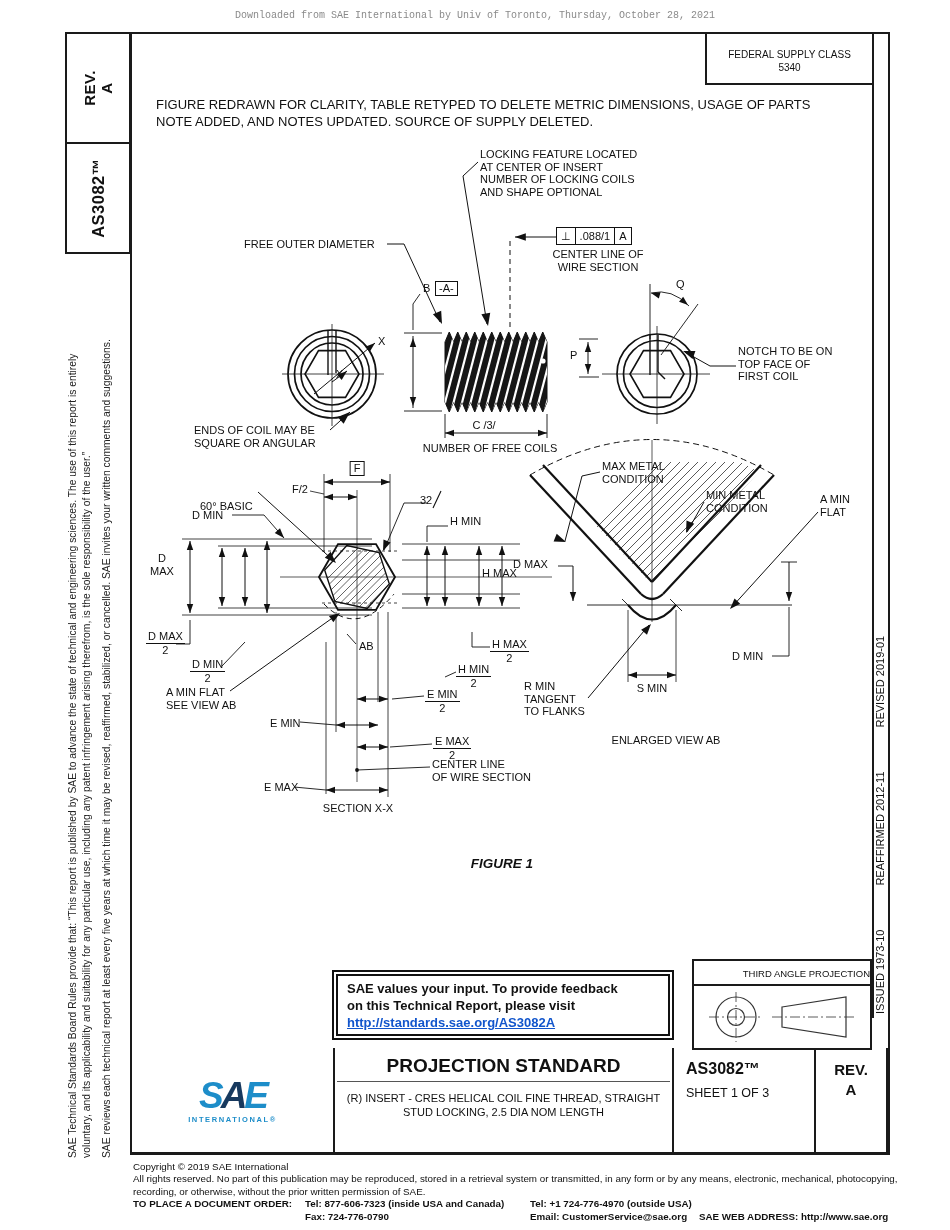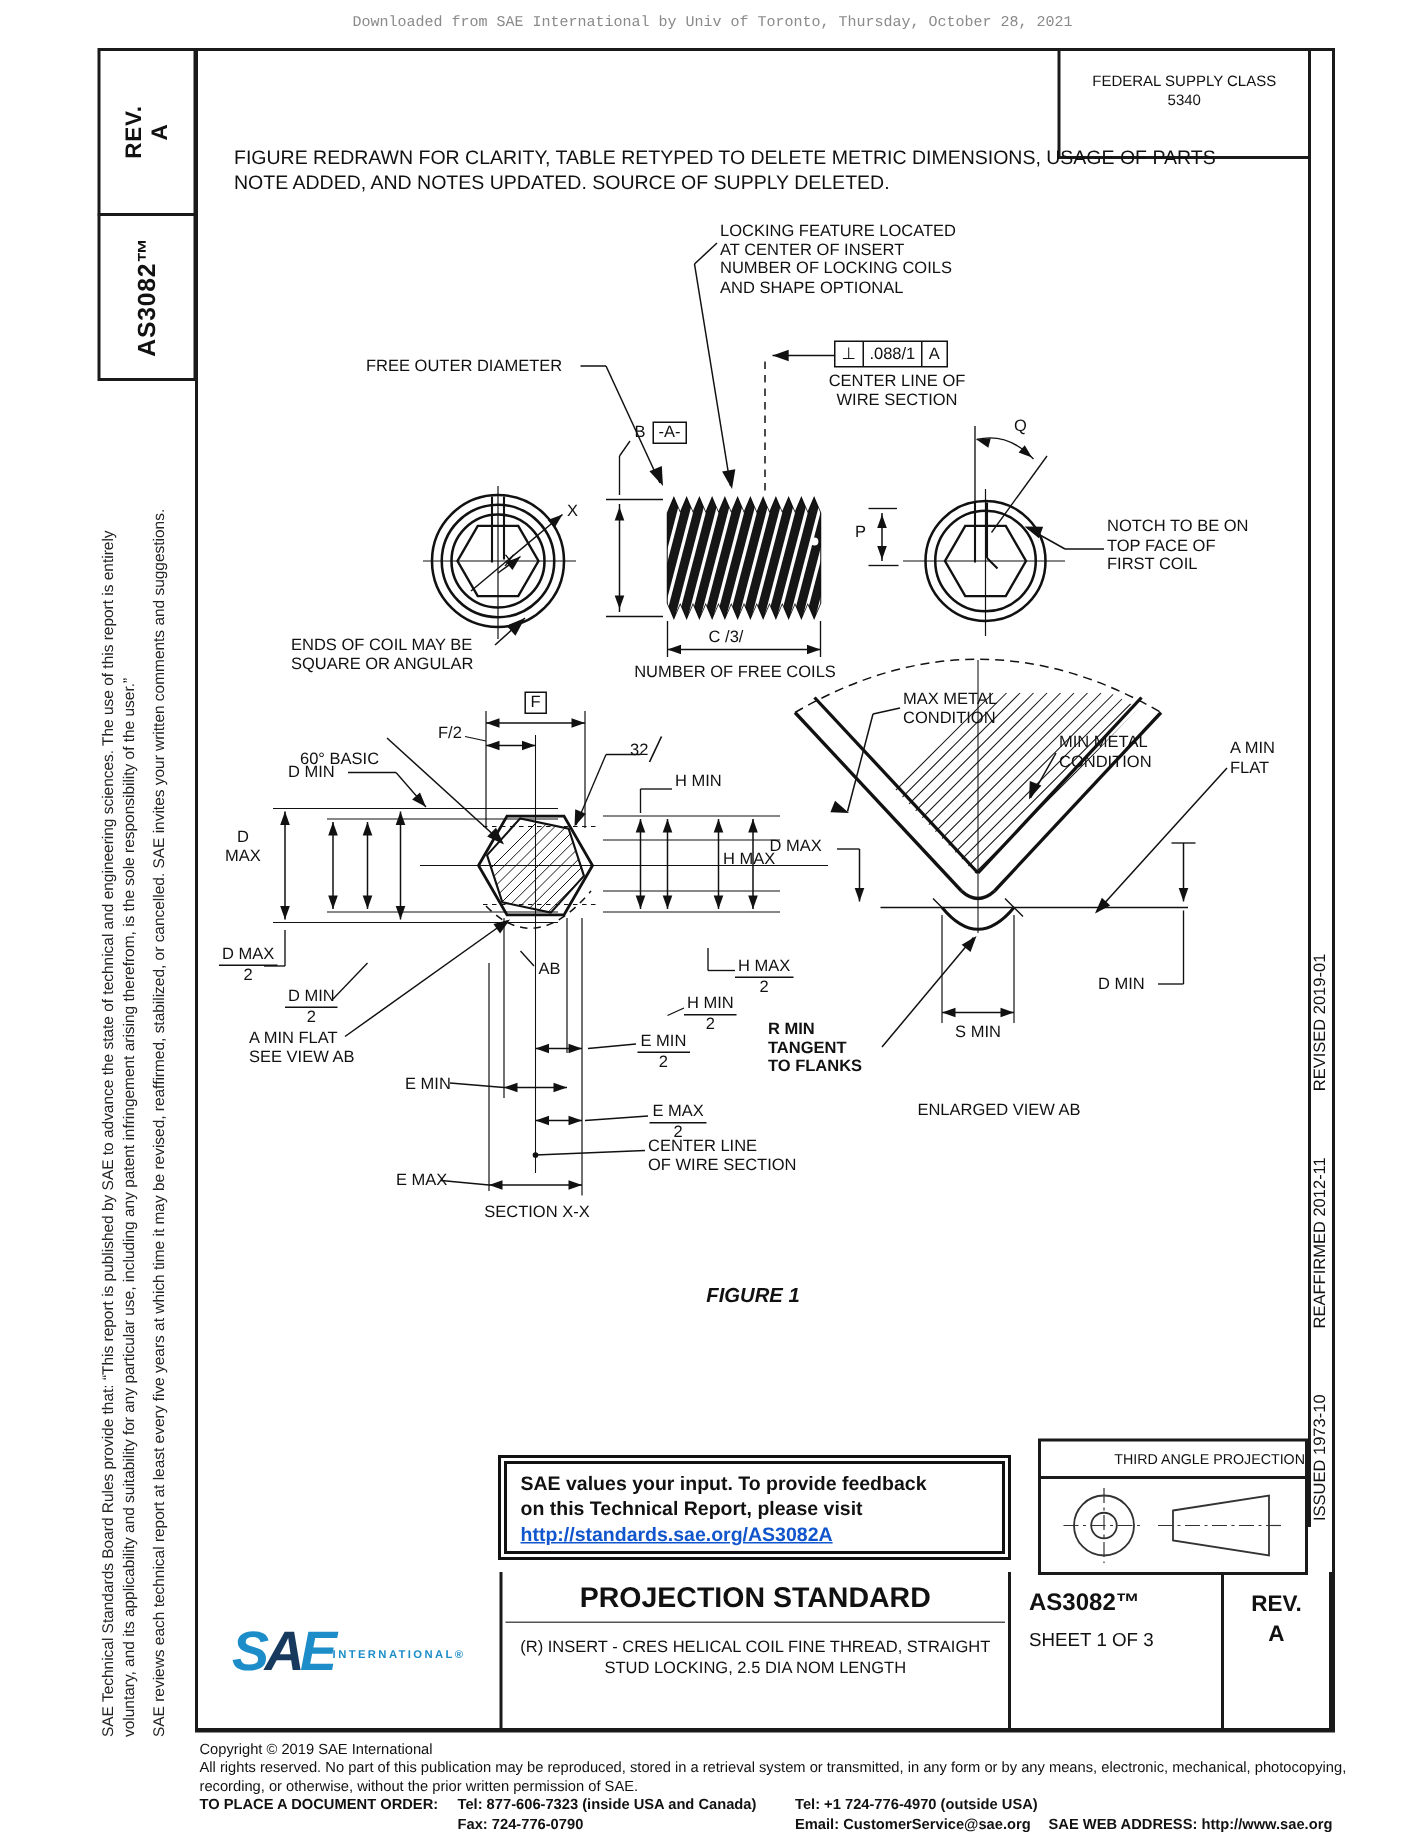--- a/index.html
+++ b/index.html
@@ -13,21 +13,21 @@
   .rotwrap{position:absolute;transform:rotate(-90deg);transform-origin:0 0;
     display:flex;align-items:center;justify-content:center;flex-direction:column;}
   #revbox-text{font-weight:bold;font-size:15px;line-height:17px;letter-spacing:.5px;}
   #numbox-text{font-weight:bold;font-size:16.5px;letter-spacing:.5px;}
   
   .vlegal{position:absolute;transform:rotate(-90deg);transform-origin:0 0;
     font-size:10.3px;line-height:13.5px;color:#222;white-space:nowrap;}
   
   #frame{position:absolute;left:130px;top:32px;width:760px;height:1123px;
     border:2px solid #1a1a1a;border-bottom-width:3px;box-sizing:border-box;background:#fff;}
-  #fsc-box{position:absolute;left:573px;top:0;width:167px;height:72px;
+  #fsc-box{position:absolute;left:573px;top:0;width:167px;height:51px;
     border-left:2px solid #1a1a1a;border-bottom:2px solid #1a1a1a;box-sizing:border-box;
     text-align:center;font-size:10px;line-height:13px;padding-top:14px;}
   #datecol{position:absolute;left:740px;top:0;width:16px;height:984px;border-left:2px solid #1a1a1a;}
   #dates{position:absolute;left:742px;top:980px;width:432px;height:15px;
     transform:rotate(-90deg);transform-origin:0 0;display:flex;gap:44px;
     font-size:11px;white-space:nowrap;}
   #rationale-title{position:absolute;left:0;top:38px;width:740px;text-align:center;font-size:13px;}
   #rationale-text{position:absolute;left:24px;top:62px;width:692px;font-size:13px;line-height:17px;}
   
   #fig{position:absolute;left:0;top:108px;width:740px;height:712px;}
@@ -55,21 +55,21 @@
   #projbox .hdr{height:25px;border-bottom:2px solid #1a1a1a;box-sizing:border-box;
     text-align:right;font-size:9.5px;padding-top:7px;}
   
   #custrow{position:absolute;left:0;top:984px;width:756px;height:30px;
     border-top:2px solid #1a1a1a;border-bottom:2px solid #1a1a1a;box-sizing:border-box;display:flex;}
   #custrow .cell1{width:375px;padding:6px 0 0 18px;font-size:12px;box-sizing:border-box;}
   #custrow .cell2{flex:1;border-left:2px solid #1a1a1a;text-align:center;padding-top:6px;font-size:12px;}
   
   #titleblock{position:absolute;left:0;top:1014px;width:756px;height:106px;display:flex;box-sizing:border-box;}
   #titleblock .tcell{border-right:2px solid #1a1a1a;box-sizing:border-box;}
-  #tb-logo{width:203px;display:flex;flex-direction:row;align-items:center;justify-content:center;}
+  #tb-logo{width:203px;display:flex;flex-direction:column;align-items:center;justify-content:center;}
   .sae-word{font-style:italic;font-weight:800;font-size:37px;line-height:34px;letter-spacing:-3px;}
   .sae-s,.sae-e{color:#1d8dc9;}
   .sae-a{color:#17395e;}
   .sae-sub{font-size:7.5px;font-weight:bold;letter-spacing:1.6px;color:#1d8dc9;margin-top:2px;}
   #tb-mid{width:339px;text-align:center;}
   #tb-mid .std{font-size:19px;font-weight:bold;padding-top:7px;padding-bottom:4px;
     border-bottom:1.5px solid #555;margin:0 2px;}
   #tb-mid .sub{font-size:11px;line-height:14px;padding-top:9px;}
   #tb-num{width:142px;padding:12px 0 0 12px;box-sizing:border-box;}
   #tb-num .docnum{font-weight:bold;font-size:16px;}
@@ -442,21 +442,21 @@
         <div class="lbl" style="left: 132px; top: 639px;">E MAX</div>
         <div class="lbl ctr" style="left: 226px; top: 660px;">SECTION X-X</div>
         <div class="lbl" style="left: 470px; top: 318px;">MAX METAL
 CONDITION</div>
         <div class="lbl" style="left: 574px; top: 347px;">MIN METAL
 CONDITION</div>
         <div class="lbl" style="left: 688px; top: 351px;">A MIN
 FLAT</div>
         <div class="lbl ctr" style="left: 520px; top: 516px; margin-top: 24px;">S MIN</div>
         <div class="lbl" style="left: 600px; top: 508px;">D MIN</div>
-        <div class="lbl" style="left: 380px; top: 538px; font-weight: bold;">R MIN
+        <div class="lbl" style="left: 392px; top: 538px;">R MIN
 TANGENT
 TO FLANKS</div>
         <div class="lbl ctr" style="left: 534px; top: 592px;">ENLARGED VIEW AB</div>
       </div>
   </div>
   <div id="fig-caption">FIGURE 1</div>
 
   <div id="feedback">
     <div class="inner">
       <div>SAE values your input. To provide feedback</div>

